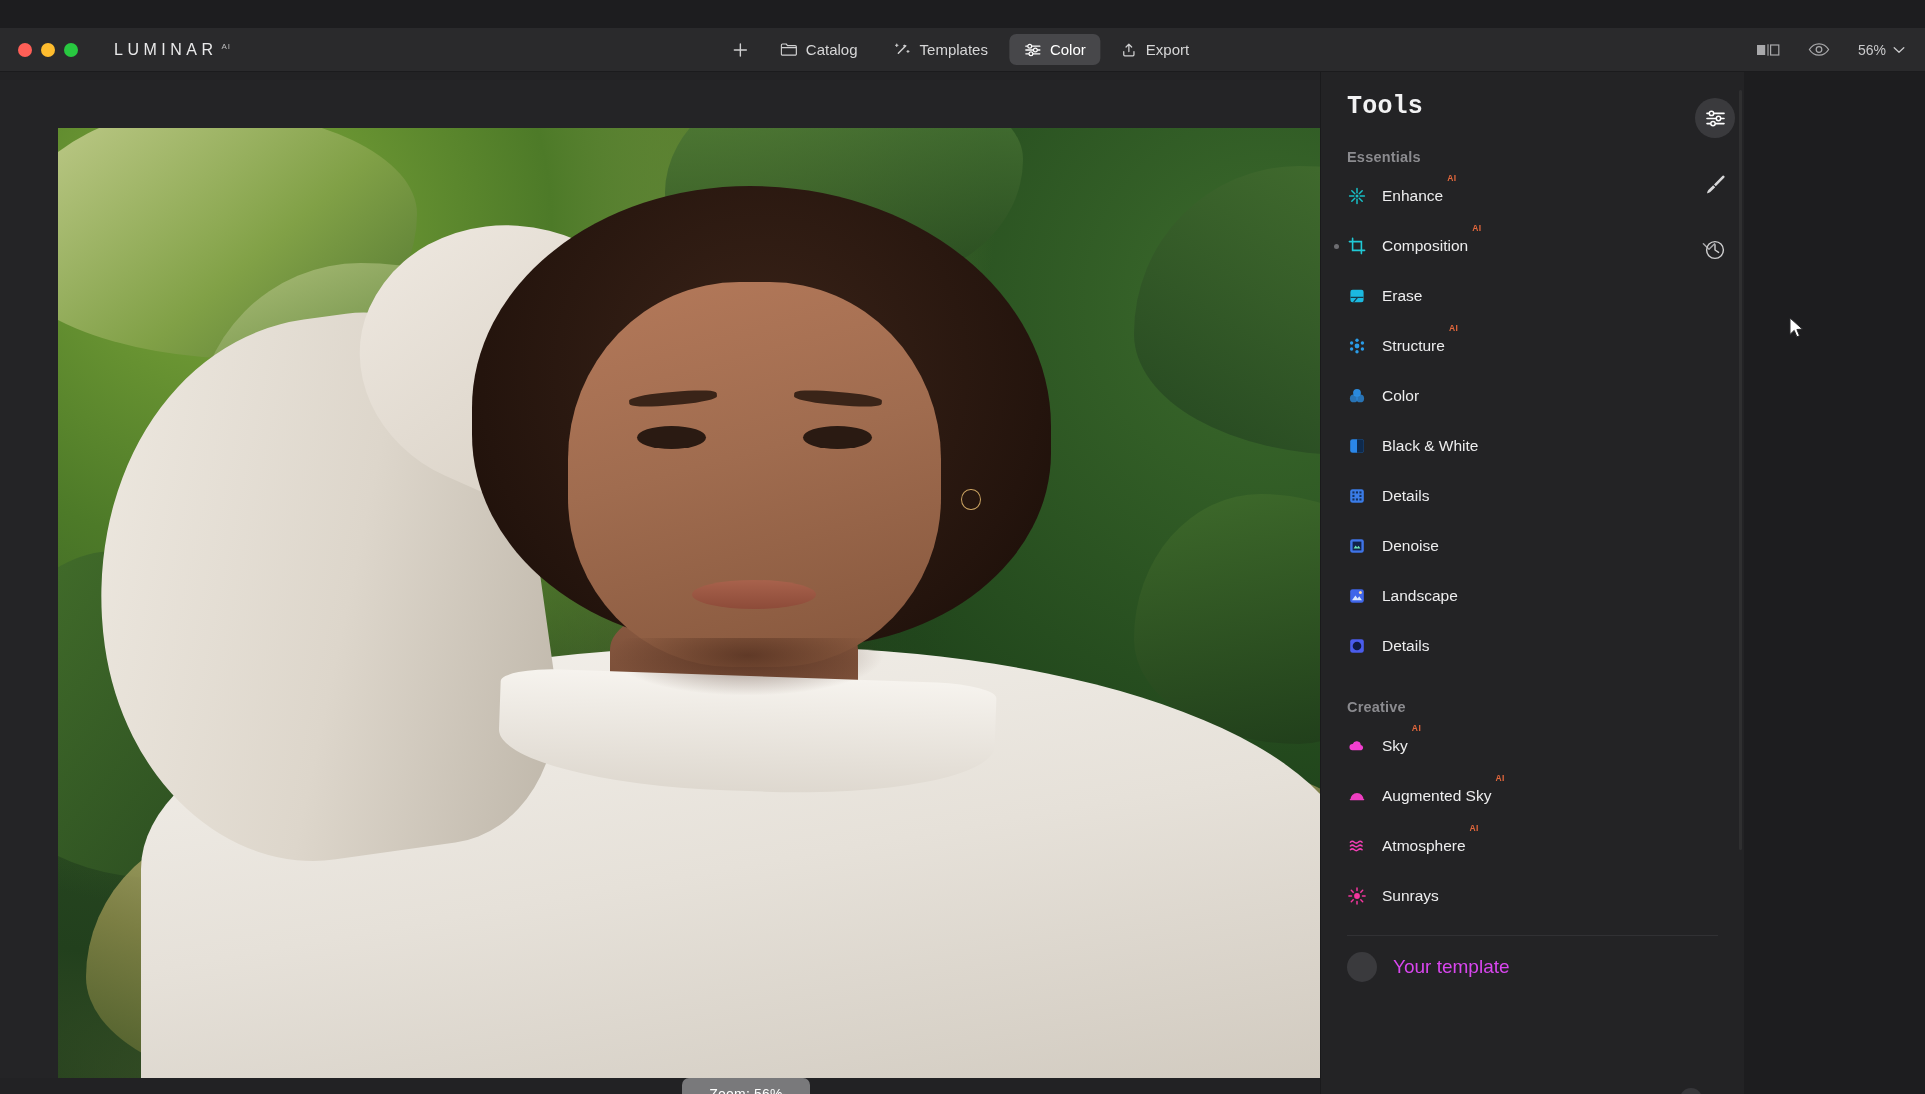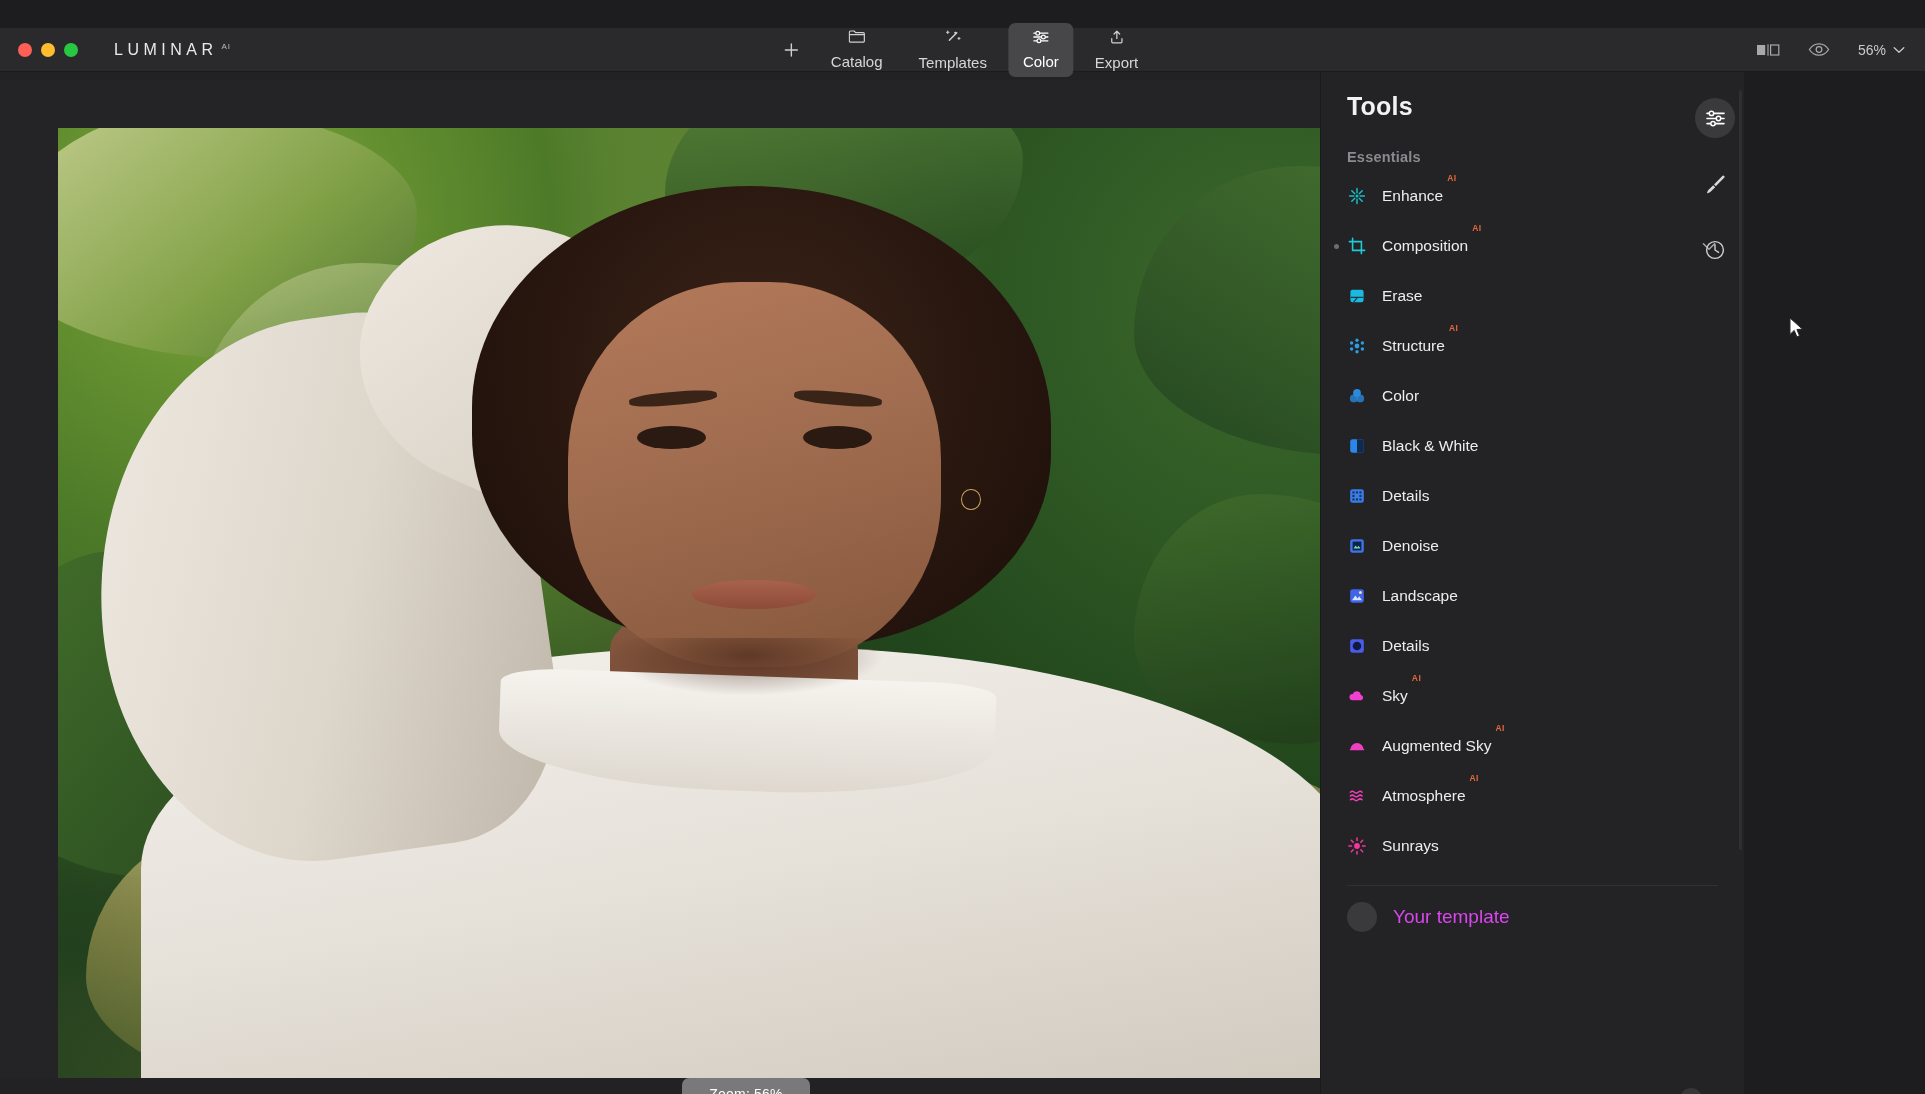--- a/index.html
+++ b/index.html
@@ -42,21 +42,20 @@
 
   .topnav {
     position: absolute; left: 50%; transform: translateX(-50%);
     display: flex; align-items: center; gap: 6px;
   }
   .navbtn {
     display: flex; align-items: center; gap: 9px;
     padding: 7px 15px; border-radius: 7px;
     font-size: 15px; color: #d6d6d7;
     white-space: nowrap;
-    flex-direction: column;
   }
   .navbtn.active { background: #47474a; color: #fff; }
   .navbtn.plusonly { padding: 7px 11px; font-size: 22px; color: #cfcfd0; }
 
   .topright {
     position: absolute; right: 20px;
     display: flex; align-items: center; gap: 28px;
   }
   .tr-icon { color: #a9a9ab; display: flex; align-items: center; }
   .zoomlevel {
@@ -101,20 +100,21 @@
   
   .tools-panel {
     position: absolute; top: 44px; right: 0;
     width: 424px; height: 1050px;
     background: #232325;
     border-left: 1px solid #1a1a1c;
   }
   .tools-head {
     display: flex; align-items: center; justify-content: space-between;
     padding: 20px 35px 0 26px;
+    font-family: Liberation Mono, monospace;
   }
   .tools-title { font-size: 25px; font-weight: 700; color: #f2f2f3; letter-spacing: .2px; }
 
   .section-label {
     font-size: 14.5px; color: #8b8b8f; font-weight: 600;
     padding: 28px 26px 6px 26px; letter-spacing: .2px;
   }
   .tool-list { padding: 0 10px 0 10px; }
   .tool-row {
     position: relative;
@@ -480,20 +480,21 @@
         <span class="tool-icon">
           <svg width="18" height="18" viewBox="0 0 18 18">
             <rect x="2.2" y="2.2" width="13.6" height="13.6" rx="2.4" fill="#4a5cec"></rect>
             <circle cx="9" cy="9" r="4.3" fill="#101a40"></circle>
           </svg>
         </span>
         <span class="tool-label">Details</span>
       </div>
     </div>
 
+    <div class="section-label">Creative</div>
     <div class="tool-list">
 
       <div class="tool-row">
         <span class="tool-icon">
           <svg width="18" height="18" viewBox="0 0 18 18">
             <path d="M4.4 13.2a3.1 3.1 0 0 1 .3-6.2 4.2 4.2 0 0 1 8.1 1 2.7 2.7 0 0 1 .6 5.2Z" fill="#f13fd0"></path>
           </svg>
         </span>
         <span class="tool-label">Sky</span>
         <span class="ai-badge">AI</span>

